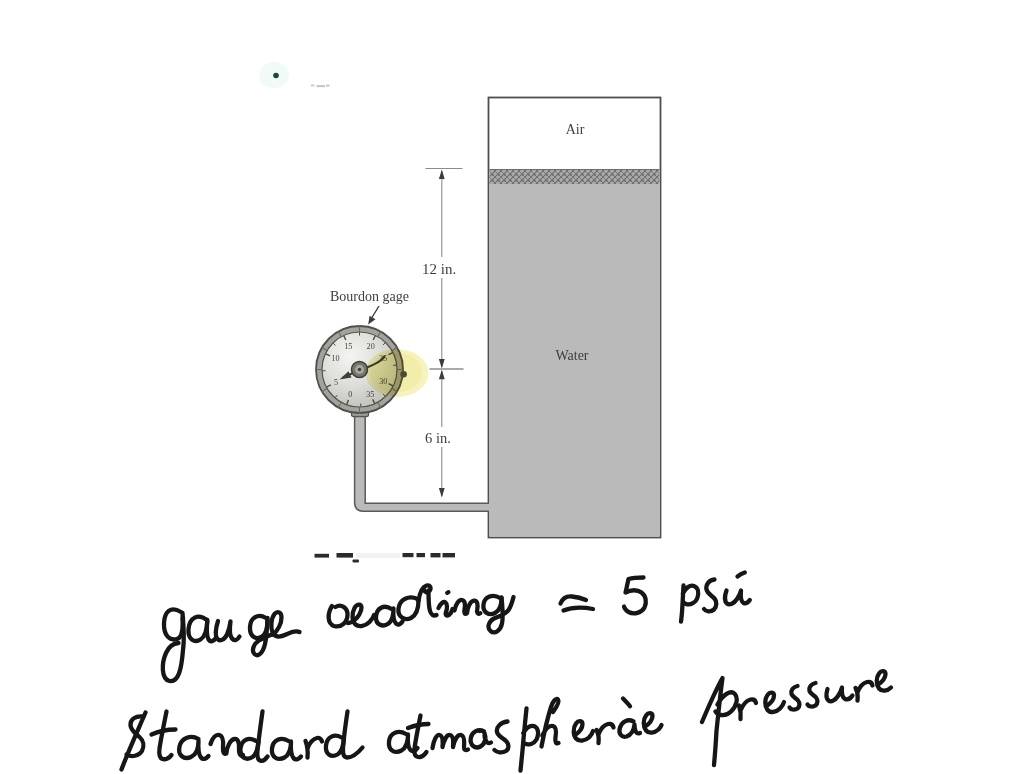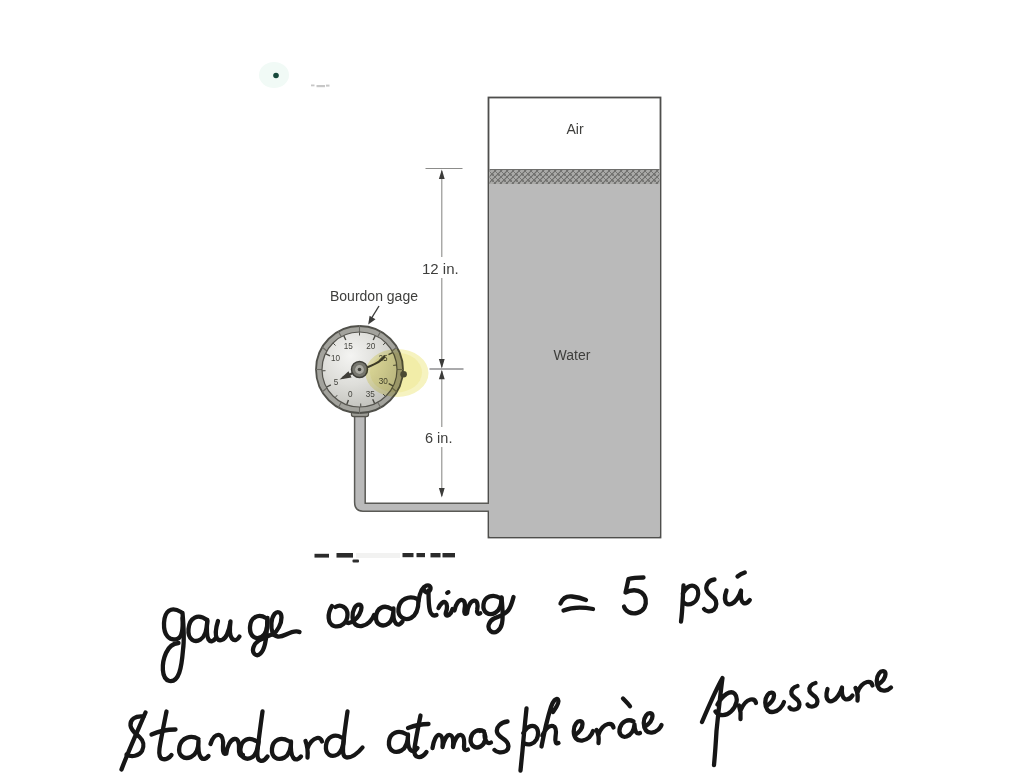--- a/index.html
+++ b/index.html
@@ -1,17 +1,17 @@
 <!DOCTYPE html>
 <html><head>
 <meta charset="utf-8">
 <style>
   html,body{margin:0;padding:0;background:#ffffff;}
   #page{position:relative;width:1024px;height:774px;background:#ffffff;overflow:hidden;
-        font-family:Liberation Sans, sans-serif;}
+        font-family:Liberation Serif, serif;}
   svg{position:absolute;left:0;top:0;}
 </style>
 </head>
 <body>
 <div id="page">
 <svg width="1024" height="774" viewBox="0 0 1024 774">
 <defs>
   <radialGradient id="dial" cx="38%" cy="32%" r="85%">
     <stop offset="0%" stop-color="#f4f4f2"></stop>
     <stop offset="45%" stop-color="#dededa"></stop>

